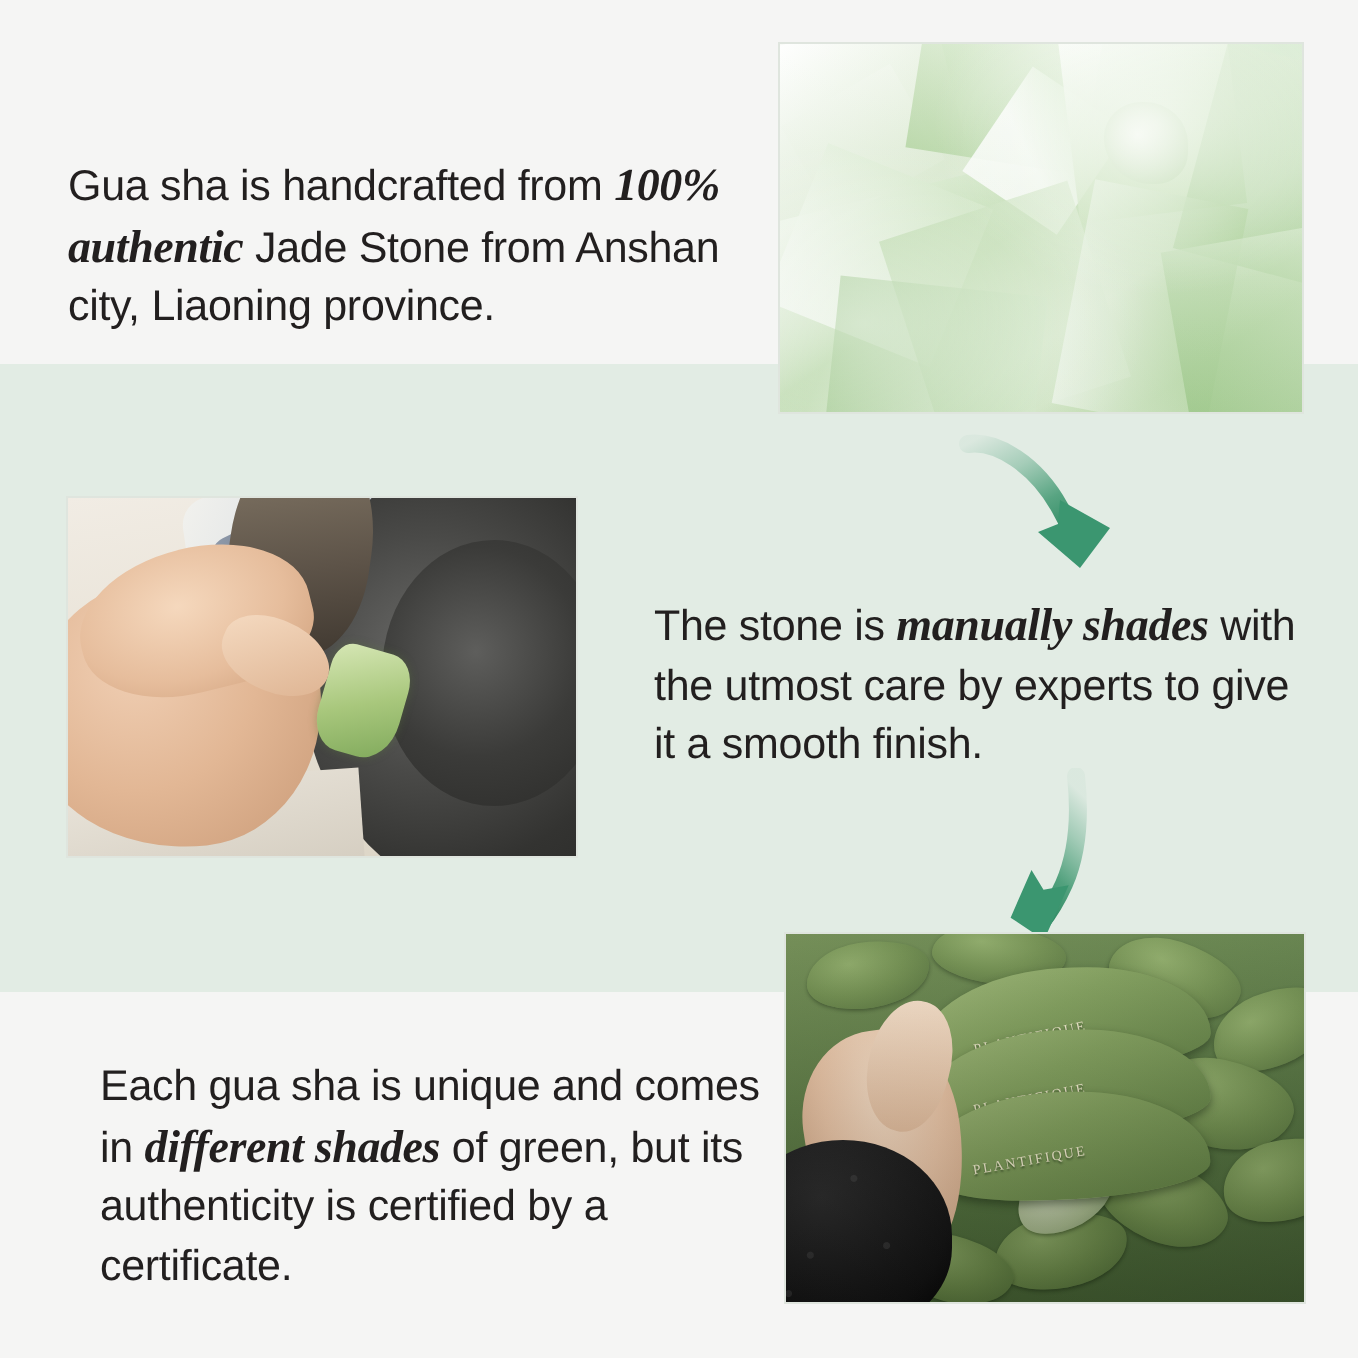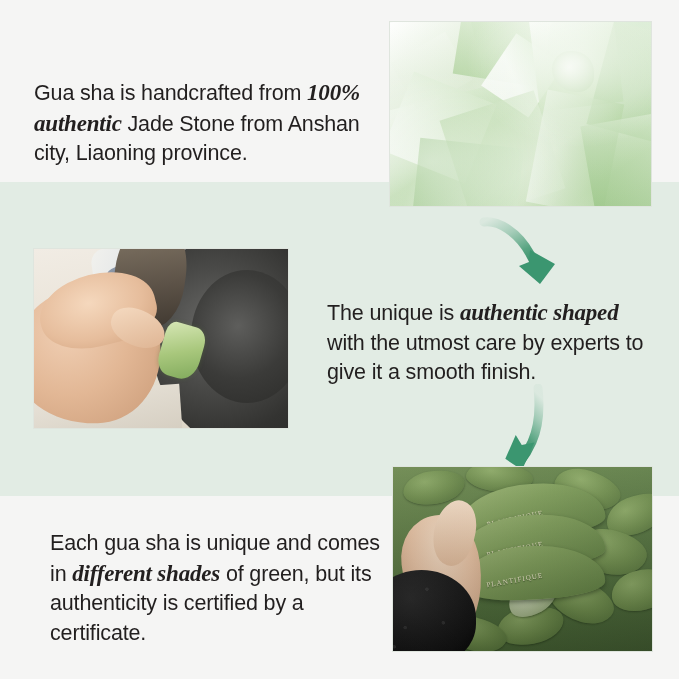--- a/index.html
+++ b/index.html
@@ -263,21 +263,21 @@
       <div class="craft-wheel-rim"></div>
       <div class="craft-counter"></div>
       <div class="craft-hand-a"></div>
       <div class="craft-hand-b"></div>
       <div class="craft-stone"></div>
       <div class="craft-finger"></div>
     </div>
   </div>
 
   <div class="text-block text-2">
-    <span>The unique is </span><span class="em">authentic shaped</span><span> with the utmost care by experts to give it a smooth finish.</span>
+    <span>The stone is </span><span class="em">manually shades</span><span> with the utmost care by experts to give it a smooth finish.</span>
   </div>
 
   <div class="arrow arrow-2">
     <svg width="112" height="92" viewBox="0 0 112 92">
       <defs>
         <linearGradient id="ag2" x1="0.6" y1="0" x2="0.35" y2="1">
           <stop offset="0%" stop-color="#4a9e78" stop-opacity="0.05"></stop>
           <stop offset="32%" stop-color="#4a9e78" stop-opacity="0.42"></stop>
           <stop offset="68%" stop-color="#3f9770" stop-opacity="0.88"></stop>
           <stop offset="100%" stop-color="#2f8a63" stop-opacity="1"></stop>

